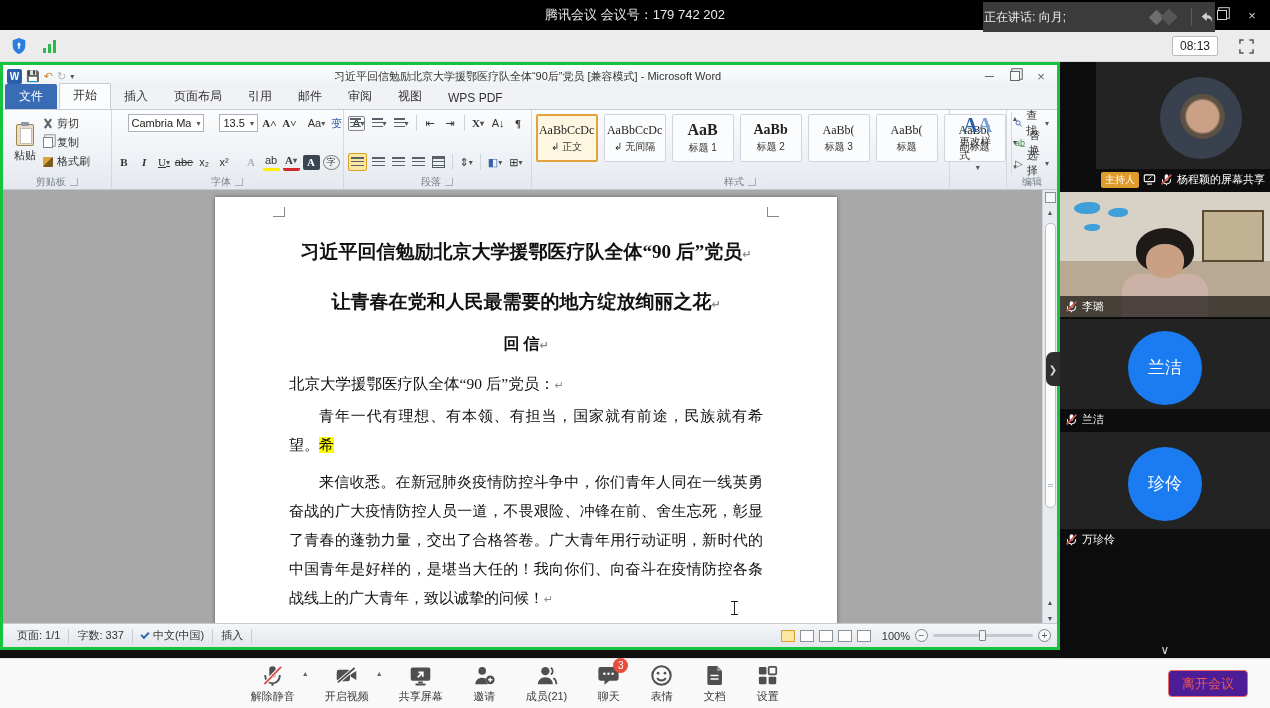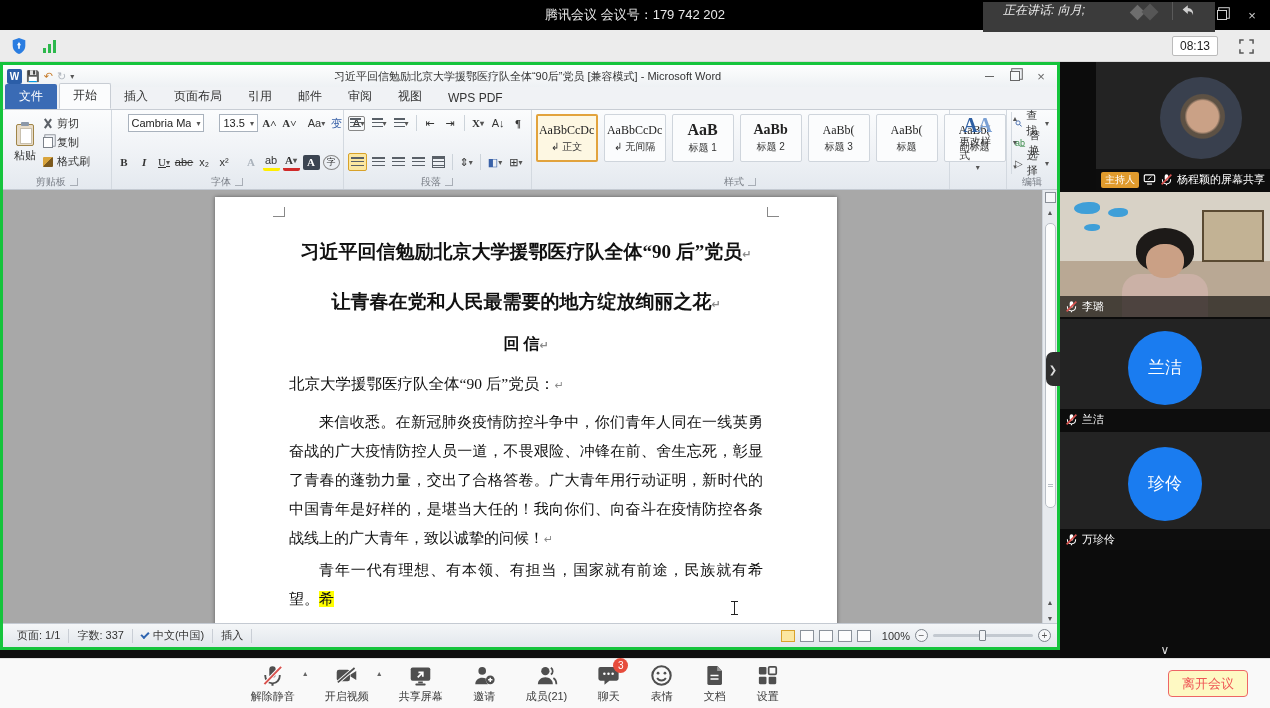--- a/index.html
+++ b/index.html
@@ -3,21 +3,21 @@
 <meta charset="utf-8">
 <style>
   * { box-sizing: border-box; margin: 0; padding: 0; }
   html,body { width:1270px; height:708px; }
   body { position:relative; font-family:"Liberation Sans",sans-serif; background:#141414; overflow:hidden; color:#222; }
   .abs { position:absolute; }
 
   
   .top-bar { left:0; top:0; width:1270px; height:30px; background:#000; display:flex; align-items:center; justify-content:center; }
   .top-bar .mtitle { color:#e8e8e8; font-size:13px; }
-  .speak-box { left:983px; top:2px; width:232px; height:30px; background:#3b3b3b; display:flex; align-items:flex-start; padding:0 20px; gap:6px; z-index:5;font-style:italic; }
+  .speak-box { left:983px; top:2px; width:232px; height:30px; background:#3b3b3b; display:flex; align-items:center; padding:0 1px; gap:6px; z-index:5; }
   .speak-box .stext { color:#eee; font-size:12px; white-space:nowrap; flex:1; }
   .speak-box .sdivider { width:1px; height:18px; background:#5a5a5a; }
   .win-ctrls { right:4px; top:0; height:30px; display:flex; align-items:center; gap:14px; padding-right:6px; }
   .wc { width:16px; height:16px; display:flex; align-items:center; justify-content:center; color:#cfcfcf; font-size:13px; cursor:default; }
   .wc-min::after { content:""; width:9px; border-bottom:1.5px solid #cfcfcf; }
   .wc-restore::after { content:""; width:8px; height:8px; border:1.2px solid #cfcfcf; box-shadow:2px -2px 0 -0.2px #000, 2px -2px 0 0.8px #cfcfcf; }
 
   
   .sub-bar { left:0; top:30px; width:1270px; height:32px; background:#ececec; border-bottom:1px solid #d8d8d8; display:flex; align-items:center; padding:0 10px; gap:14px; }
   .time-box { position:absolute; right:52px; top:6px; width:46px; height:20px; background:#fff; border:1px solid #bbb; border-radius:2px; display:flex; align-items:center; justify-content:center; font-size:12px; color:#222; }
@@ -120,21 +120,21 @@
   .zoom-track { width:100px; height:3px; background:#c3c9d0; border-radius:2px; position:relative; }
   .zoom-thumb { position:absolute; left:46px; top:-4px; width:7px; height:11px; background:#f2f4f6; border:1px solid #7d848c; border-radius:1px; }
 
   
   .bottom-strip { left:0; top:650px; width:1060px; height:8px; background:#101010; }
   .m-toolbar { left:0; top:658px; width:1270px; height:50px; background:#f9f9f9; border-top:1px solid #e3e3e3; display:flex; align-items:center; justify-content:center; gap:30px; padding-right:240px; }
   .tb-item { display:flex; flex-direction:column; align-items:center; gap:2px; position:relative; cursor:default; }
   .tb-item .tlabel { font-size:11px; color:#3a3a3a; white-space:nowrap; }
   .tb-arrow { position:absolute; right:-14px; top:6px; font-size:7px; color:#666; }
   .tb-badge { position:absolute; right:-8px; top:-6px; min-width:15px; height:15px; border-radius:8px; background:#e74c3c; color:#fff; font-size:10px; display:flex; align-items:center; justify-content:center; padding:0 3px; }
-  .leave-btn { position:absolute; right:22px; top:670px; height:27px; padding:0 13px; border:1px solid #e66; color:#e55; background:#fef9c3; border-radius:4px; font-size:13px; display:flex; align-items:center; z-index:6; }
+  .leave-btn { position:absolute; right:22px; top:670px; height:27px; padding:0 13px; border:1px solid #e66; color:#e55; background:#4c1d95; border-radius:4px; font-size:13px; display:flex; align-items:center; z-index:6; }
 
   
   .sidebar { left:1060px; top:62px; width:210px; height:596px; background:#0c0c0c; display:flex; flex-direction:column; gap:2px; overflow:hidden; z-index:2; }
   .tile { position:relative; width:100%; background:#232323; overflow:hidden; flex:none; }
   .tile-label { position:absolute; left:0; bottom:0; right:0; height:21px; background:rgba(0,0,0,.62); display:flex; align-items:center; gap:4px; padding:0 5px; }
   .tile-name { color:#fff; font-size:11px; white-space:nowrap; overflow:hidden; }
   .host-badge { background:#e09b2d; color:#fff; font-size:10px; padding:1px 4px; border-radius:2px; flex:none; }
   .av-circle { position:absolute; left:50%; top:44%; transform:translate(-50%,-50%); width:74px; height:74px; border-radius:50%; background:#1a7cf0; color:#fff; font-size:17px; display:flex; align-items:center; justify-content:center; }
   .av-photo { position:absolute; left:50%; top:44%; transform:translate(-50%,-50%); width:82px; height:82px; border-radius:50%; }
   .av-child { background:radial-gradient(circle at 52% 48%, #caa186 0 26%, #5d5144 30% 36%, #39404e 38% 100%); }
@@ -429,22 +429,22 @@
   </div>
 
   <div class="abs w-doc">
     <div class="page">
       <span class="cropmark l"></span>
       <span class="cropmark r"></span>
       <div class="doc-title"><span>习近平回信勉励北京大学援鄂医疗队全体“90 后”党员</span><span class="pmark">↵</span></div>
       <div class="doc-title2"><span>让青春在党和人民最需要的地方绽放绚丽之花</span><span class="pmark">↵</span></div>
       <div class="doc-heading"><span>回 信</span><span class="pmark">↵</span></div>
       <div class="doc-p doc-salutation"><span>北京大学援鄂医疗队全体“90 后”党员：</span><span class="pmark">↵</span></div>
+      <div class="doc-p doc-body2"><span>青年一代有理想、有本领、有担当，国家就有前途，民族就有希望。</span><span class="hl">希</span></div>
       <div class="doc-p doc-body1"><span>来信收悉。在新冠肺炎疫情防控斗争中，你们青年人同在一线英勇奋战的广大疫情防控人员一道，不畏艰险、冲锋在前、舍生忘死，彰显了青春的蓬勃力量，交出了合格答卷。广大青年用行动证明，新时代的中国青年是好样的，是堪当大任的！我向你们、向奋斗在疫情防控各条战线上的广大青年，致以诚挚的问候！</span><span class="pmark">↵</span></div>
-      <div class="doc-p doc-body2"><span>青年一代有理想、有本领、有担当，国家就有前途，民族就有希望。</span><span class="hl">希</span></div>
 
     </div>
     <div class="ibeam"></div>
   </div>
 
   <div class="abs w-scroll">
     <span class="sc-ruler"></span>
     <span class="sc-btn">▲</span>
     <span class="sc-thumb"></span>
     <span class="sc-bottom">

